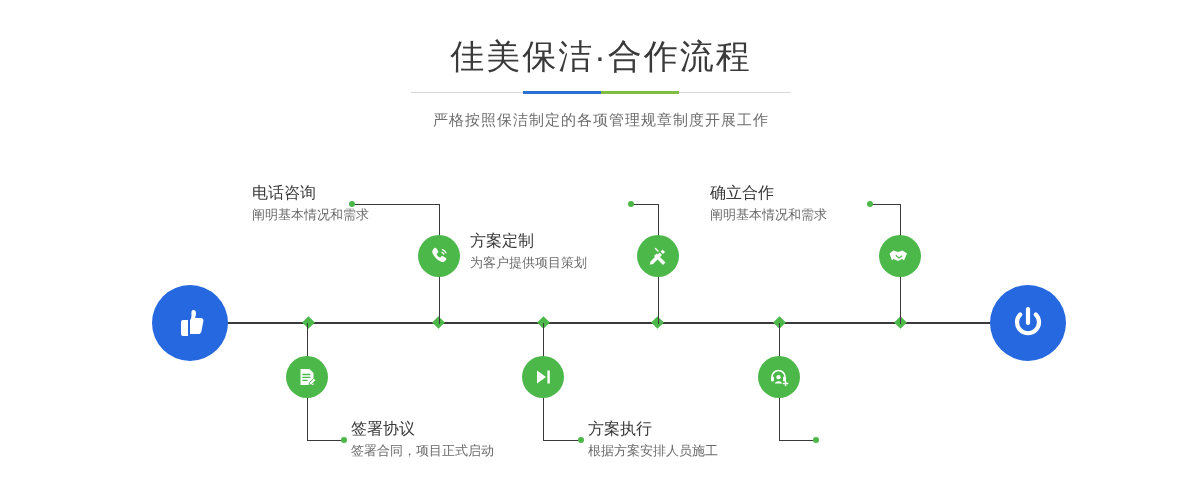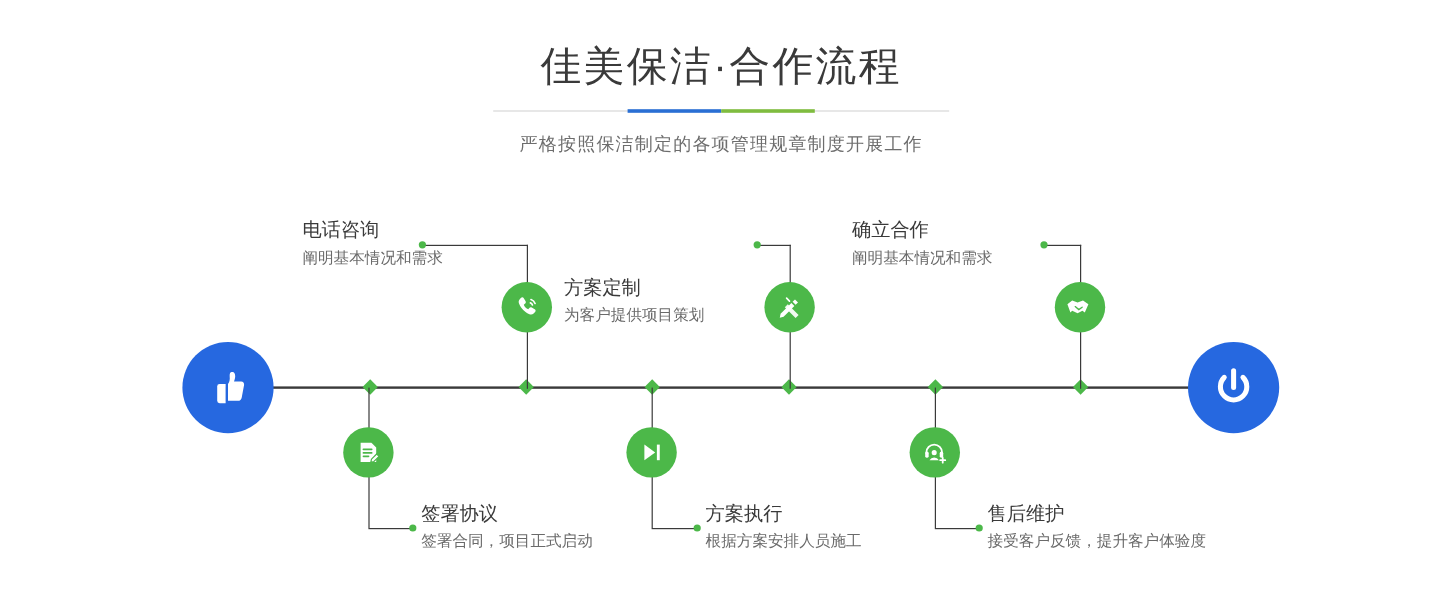--- a/index.html
+++ b/index.html
@@ -301,19 +301,15 @@
         <svg width="24" height="24" viewBox="0 0 24 24">
           <path d="M5 12 a6.5 6.5 0 0 1 13 0" stroke="#ffffff" stroke-width="1.6" fill="none" stroke-linecap="round"></path>
           <rect x="4" y="11.5" width="2.9" height="5" rx="1.2" fill="#ffffff"></rect>
           <rect x="16.1" y="11.5" width="2.9" height="5" rx="1.2" fill="#ffffff"></rect>
           <circle cx="11.5" cy="12.2" r="2.1" fill="#ffffff"></circle>
           <path d="M7.6 18.6 a4.4 4.4 0 0 1 7.8 0" fill="#ffffff"></path>
           <path d="M18.6 16.4 v4.2 M16.5 18.5 h4.2" stroke="#ffffff" stroke-width="1.5" stroke-linecap="round"></path>
         </svg>
       </span>
     </div>
-    <div class="label below" style="left:823px; top:258px;">
-      <div class="lbl-title">售后维护</div>
-      <div class="lbl-desc">接受客户反馈，提升客户体验度</div>
-    </div>
 
   </div>
 </div>
 
 </body></html>

